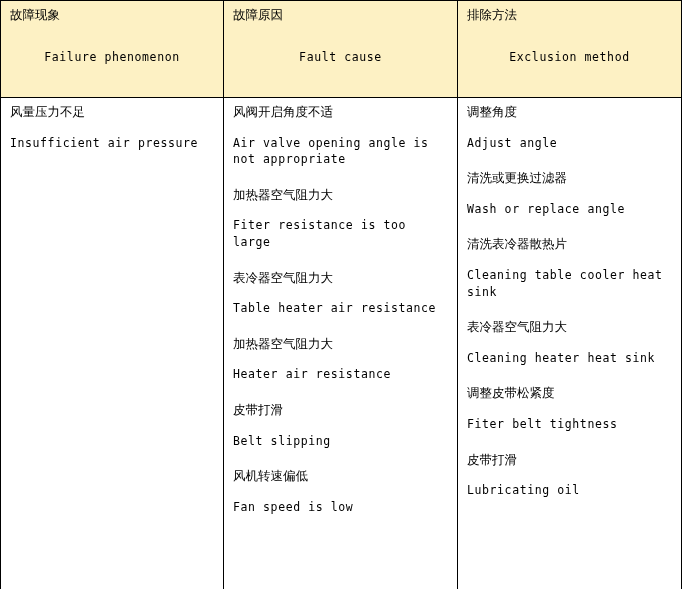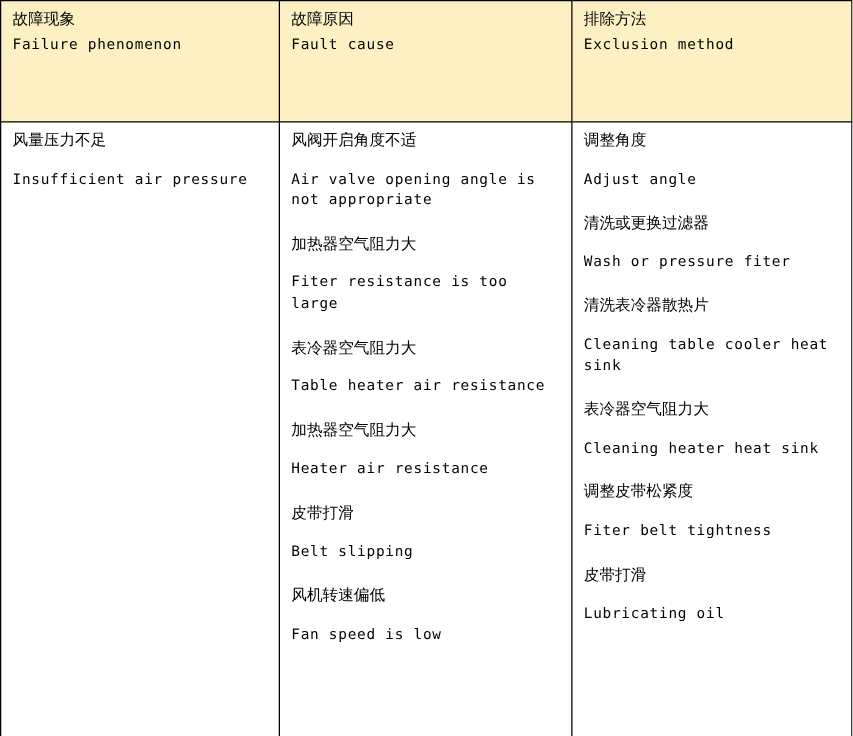--- a/index.html
+++ b/index.html
@@ -52,22 +52,22 @@
     white-space: normal;
   }
   .en {
     font-family: "DejaVu Sans Mono", "Liberation Mono", monospace;
     font-size: 11.5px;
     line-height: 1.45;
     letter-spacing: 0.6px;
     margin: 0 0 20px 0;
     white-space: normal;
   }
-  thead .cn { margin-bottom: 5px; }
-  thead .en { margin-bottom: 16px; }
+  thead .cn { margin-bottom: 27px; }
+  thead .en { margin-bottom: 16px; text-align: center; }
   .pair { margin: 0; }
   .pair .cn { margin-bottom: 16px; }
   .pair .en { margin-bottom: 21px; }
   .pair:last-child .en { margin-bottom: 0; }
 </style>
 </head>
 <body>
 
 <div class="sheet">
   <table class="fault-table">
@@ -126,21 +126,21 @@
             <div class="en">Fan speed is low</div>
           </div>
         </td>
         <td>
           <div class="pair">
             <div class="cn">调整角度</div>
             <div class="en">Adjust angle</div>
           </div>
           <div class="pair">
             <div class="cn">清洗或更换过滤器</div>
-            <div class="en">Wash or pressure fiter</div>
+            <div class="en">Wash or replace angle</div>
           </div>
           <div class="pair">
             <div class="cn">清洗表冷器散热片</div>
             <div class="en">Cleaning table cooler heat sink</div>
           </div>
           <div class="pair">
             <div class="cn">表冷器空气阻力大</div>
             <div class="en">Cleaning heater heat sink</div>
           </div>
           <div class="pair">

